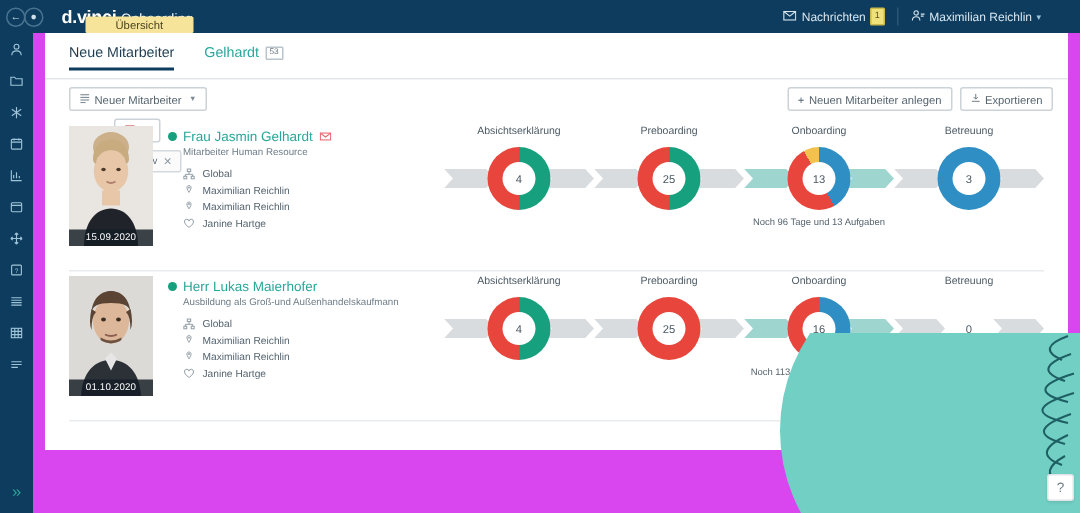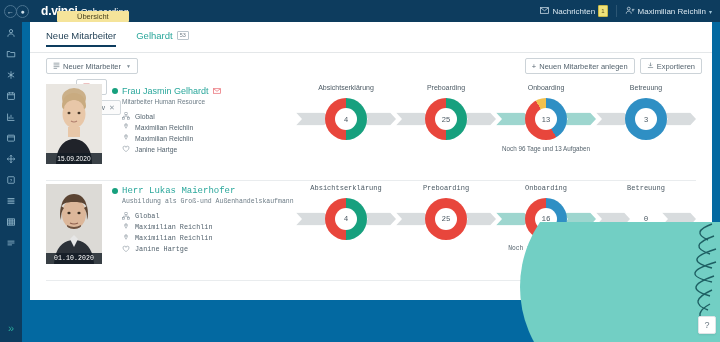--- a/index.html
+++ b/index.html
@@ -43,42 +43,42 @@
     font-size: 7px; cursor: pointer;
   }
   .navbtn.right { margin-left: -1px; }
   #brand {
     margin-left: 12px; color: #ffffff; display: flex; align-items: baseline; gap: 3px;
   }
   #brand .bold { font-size: 12px; font-weight: bold; letter-spacing: -0.2px; }
   #brand .light { font-size: 9px; font-weight: normal; letter-spacing: .1px; }
   #top-right {
     margin-left: auto; display: flex; align-items: center; gap: 0px;
-    padding-right: 0; color: #d8e6ef; font-size: 8px;
+    padding-right: 18px; color: #d8e6ef; font-size: 8px;
   }
   .top-item { display: flex; align-items: center; gap: 3px; padding: 0 8px; cursor: pointer; }
   .top-sep { width: 1px; height: 12px; background: #2c5674; }
   #msg-badge {
     background: #f0e27a; color: #5d5520; font-size: 6px; line-height: 1;
     border-radius: 1px; padding: 2px 2px; min-width: 7px; text-align: center;
     border: 1px solid #c9ba4a;
   }
   .caret { font-size: 6px; color: #9fc4d8; }
 
   
   #tooltip-uebersicht {
     position: absolute; left: 57px; top: 11px; z-index: 40;
     background: #f5e49a; color: #4a4320; font-size: 7.5px;
     padding: 1px 20px; border-radius: 1px; white-space: nowrap;
   }
 
   
   #main {
     position: absolute; left: 22px; top: 22px;
-    width: 698px; height: 320px; background: #0369a1;
+    width: 698px; height: 320px; background: #d946ef;
     overflow: hidden;
   }
   #content-card {
     position: absolute; left: 8px; top: 0px; width: 682px; height: 278px;
     background: #ffffff;
   }
 
   
   #tabs {
     position: absolute; left: 16px; top: 8px;
@@ -111,21 +111,21 @@
   .chip {
     display: inline-flex; align-items: center; gap: 4px;
     border: 1px solid #d3d9dd; background: #fbfbfb; color: #5c6a74;
     font-size: 6.5px; border-radius: 2px; padding: 3px 5px; height: 15px;
   }
   .chip .x { color: #8e9aa3; font-size: 7px; cursor: pointer; }
 
   
   .emp-row { position: absolute; left: 16px; right: 16px; height: 92px; }
   #emp-row-0 { top: 62px; }
-  #emp-row-1 { top: 162px; font-family: Liberation Mono, monospace; }
+  #emp-row-1 { top: 162px; }
   .emp-divider {
     position: absolute; left: 16px; right: 16px; height: 1px; background: #e9ecee;
   }
   #div-0 { top: 158px; }
   #div-1 { top: 258px; }
 
   .emp-left { position: absolute; left: 0; top: 0; display: flex; gap: 10px; }
   .photo {
     width: 56px; height: 80px; position: relative; overflow: hidden;
     background: #cfcfcf; flex: none;

